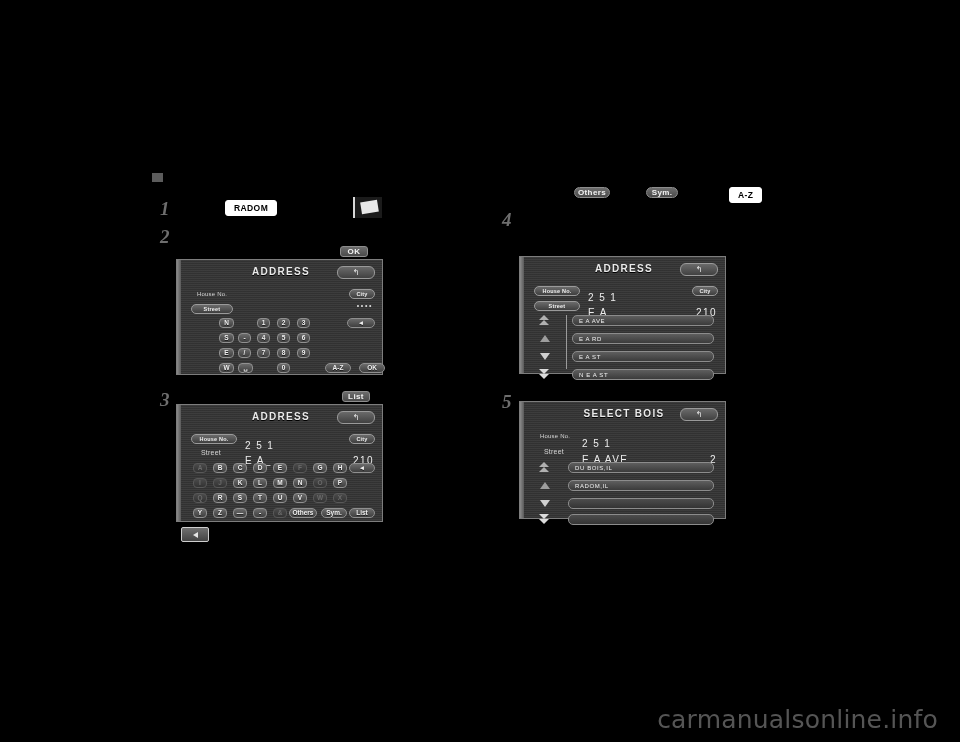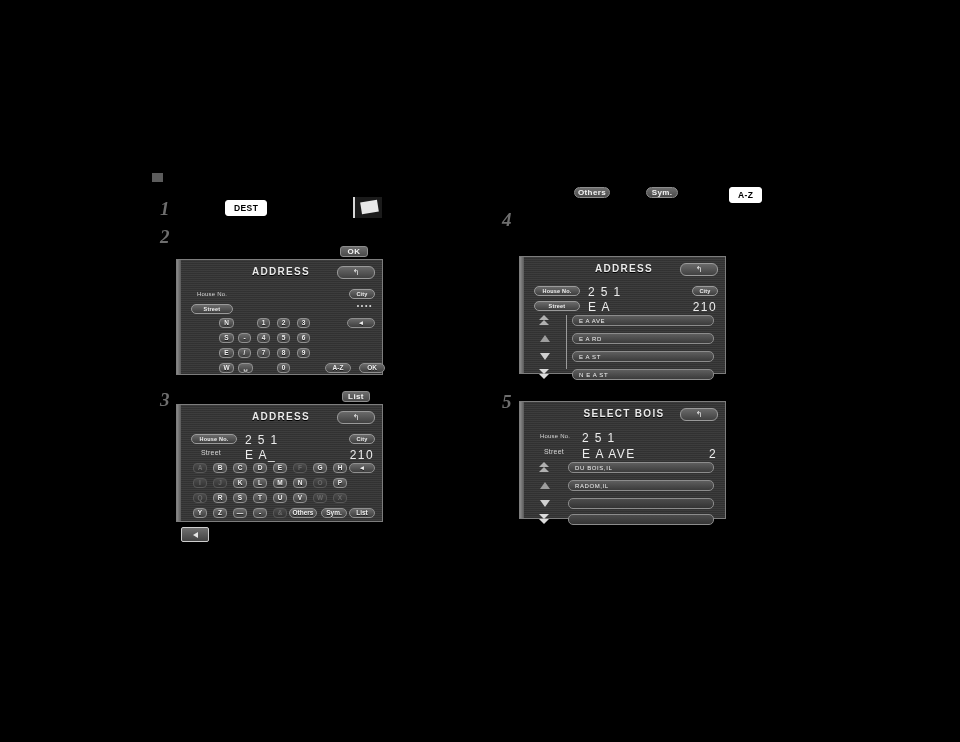--- a/index.html
+++ b/index.html
@@ -62,21 +62,21 @@
   .key{display:flex;align-items:center;justify-content:center;
      border:1px solid #909090;border-radius:4px;
      background:linear-gradient(#6b6b6b,#3f3f3f);
      color:#f0f0f0;font-size:6.5px;font-weight:bold;line-height:1;
      box-sizing:border-box;text-shadow:0 1px 0 rgba(0,0,0,.6);}
   .key.dim{color:#6a6a6a;border-color:#585858;
      background:linear-gradient(#4a4a4a,#333);text-shadow:none;}
   .key.wide{border-radius:6px;}
 
   .lbl{position:absolute;font-size:6px;color:#d6d6d6;letter-spacing:.2px;}
-  .val{position:absolute;font-size:12px;color:#ededed;letter-spacing:1.4px;}
+  .val{position:absolute;font-size:10px;color:#ededed;letter-spacing:1.4px;margin-top:7px;}
 
   .tagbtn{position:absolute;display:flex;align-items:center;justify-content:center;
      height:10px;border-radius:5px;border:1px solid #9a9a9a;
      background:linear-gradient(#6b6b6b,#3f3f3f);
      font-size:5.5px;font-weight:bold;color:#f0f0f0;letter-spacing:.2px;box-sizing:border-box;}
 
   .dots{position:absolute;font-size:7px;color:#dcdcdc;letter-spacing:1.6px;}
 
   .listrow{position:absolute;height:11px;border-radius:5px;
      border:1px solid #8c8c8c;background:linear-gradient(#5e5e5e,#3b3b3b);
@@ -106,21 +106,21 @@
 </head>
 <body>
 
 <div class="page">
 
   <div class="abs sq-marker" style="left:152px;top:173px;"></div>
 
   <div class="abs step-num" style="left:160px;top:198px;">1</div>
 
   <div class="abs inline-btn framed" style="left:225px;top:200px;">
-    <span>DEST</span>
+    <span>RADOM</span>
   </div>
 
   <div class="abs thumb-icon" style="left:353px;top:197px;">
       <i></i>
     </div>
 
   <div class="abs step-num" style="left:160px;top:226px;">2</div>
 
   <div class="abs inline-btn" style="left:340px;top:246px;width:28px;height:11px;">OK</div>
 
@@ -320,13 +320,14 @@
         </div>
       <div class="listrow empty" style="left:42px;right:8px;top:94px;">
           <span></span>
         </div>
       <div class="listrow empty" style="left:42px;right:8px;top:110px;">
           <span></span>
         </div>
     </div>
   </div>
 
+  <div class="watermark">carmanualsonline.info</div>
 </div>
 
 </body></html>

